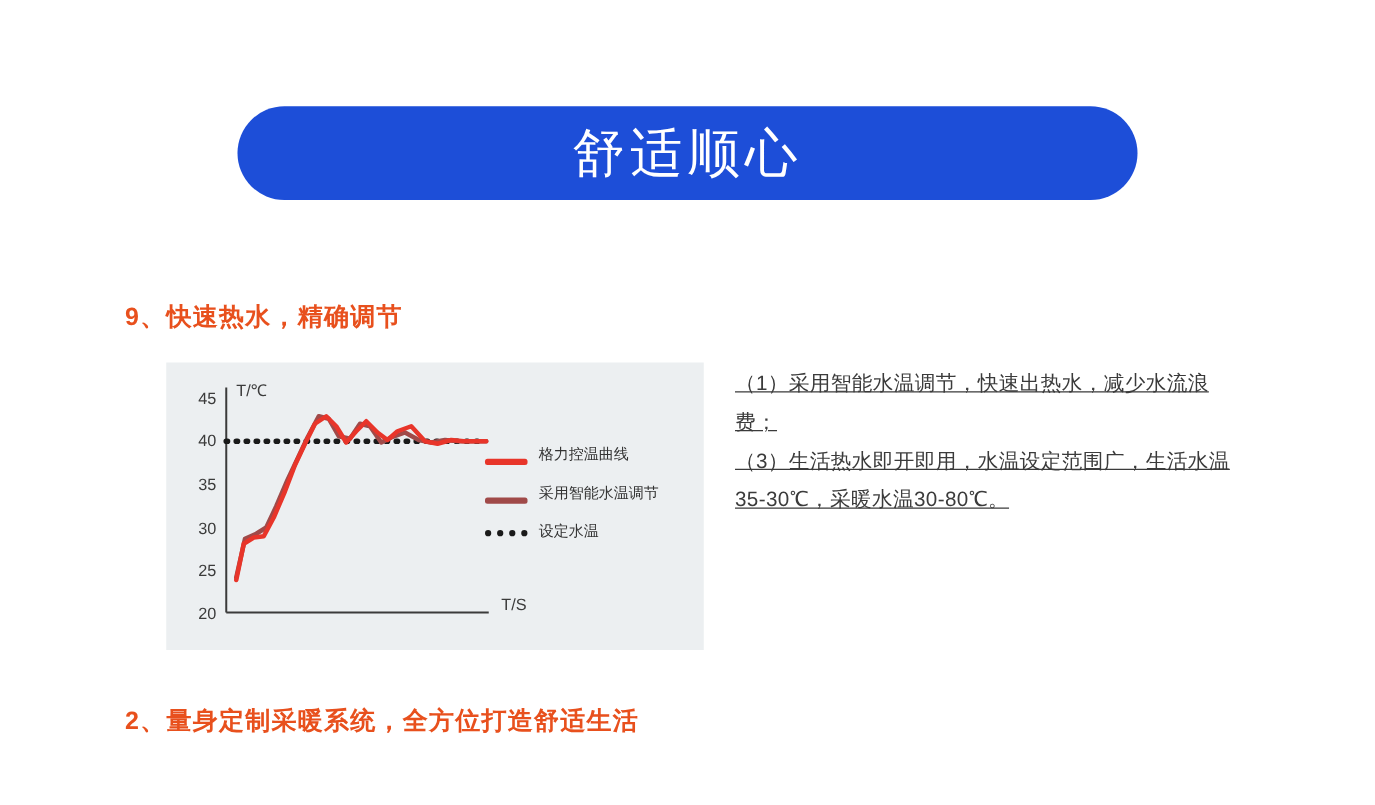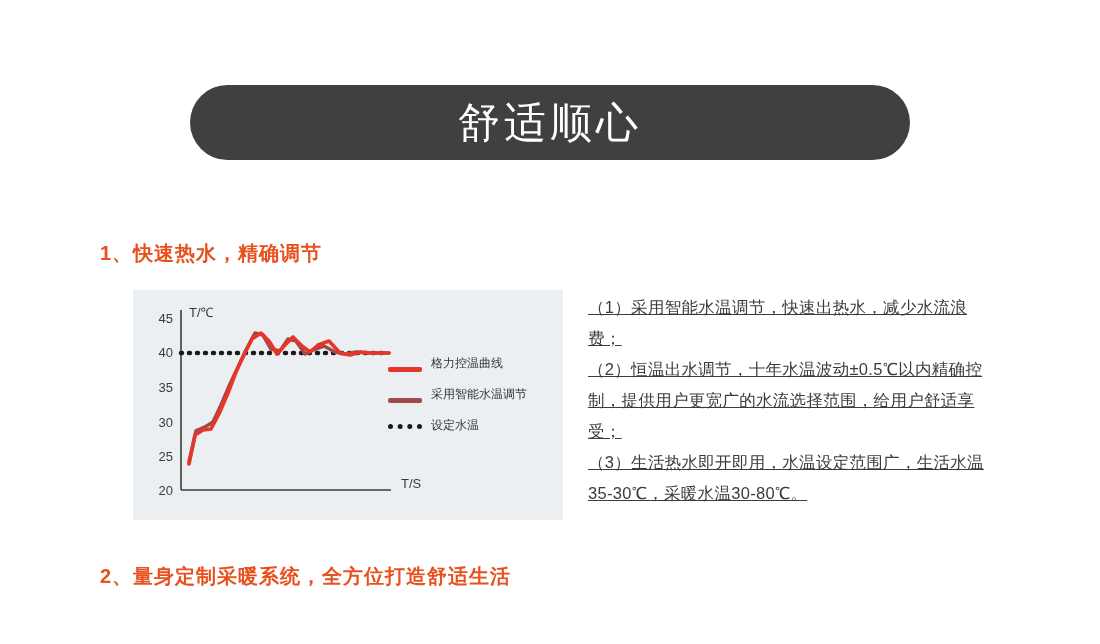--- a/index.html
+++ b/index.html
@@ -13,21 +13,21 @@
     font-family: "Liberation Sans", sans-serif;
     overflow: hidden;
     position: relative;
   }
   .banner {
     position: absolute;
     left: 190px;
     top: 85px;
     width: 720px;
     height: 75px;
-    background: #404040;
+    background: #1d4ed8;
     border-radius: 38px;
     display: flex;
     align-items: center;
     justify-content: center;
   }
   .banner-title {
     color: #ffffff;
     font-size: 42px;
     letter-spacing: 4px;
     font-weight: normal;
@@ -105,21 +105,21 @@
     fill: #3b3b3b;
   }
 </style>
 </head>
 <body>
 
 <div class="banner">
   <div class="banner-title">舒适顺心</div>
 </div>
 
-<div class="section-heading" id="heading-1">1、快速热水，精确调节</div>
+<div class="section-heading" id="heading-1">9、快速热水，精确调节</div>
 
 <div class="chart-panel">
   <svg class="chart-svg" width="430" height="230" viewBox="0 0 430 230">
 
     <line x1="48" y1="20" x2="48" y2="200" stroke="#3b3b3b" stroke-width="1.6"></line>
 
     <line x1="48" y1="200" x2="258" y2="200" stroke="#3b3b3b" stroke-width="1.6"></line>
 
     <text class="axis-text" x="40" y="33" text-anchor="end">45</text>
     <text class="axis-text" x="40" y="67" text-anchor="end">40</text>
@@ -149,17 +149,16 @@
     </div>
     <div class="legend-row">
       <span class="legend-swatch dotted"></span>
       <span class="legend-label">设定水温</span>
     </div>
   </div>
 </div>
 
 <div class="desc">
   <p>（1）采用智能水温调节，快速出热水，减少水流浪费；</p>
-  <p>（2）恒温出水调节，十年水温波动±0.5℃以内精确控制，提供用户更宽广的水流选择范围，给用户舒适享受；</p>
   <p>（3）生活热水即开即用，水温设定范围广，生活水温35-30℃，采暖水温30-80℃。</p>
 </div>
 
 <div class="section-heading" id="heading-2">2、量身定制采暖系统，全方位打造舒适生活</div>
 
 </body></html>

